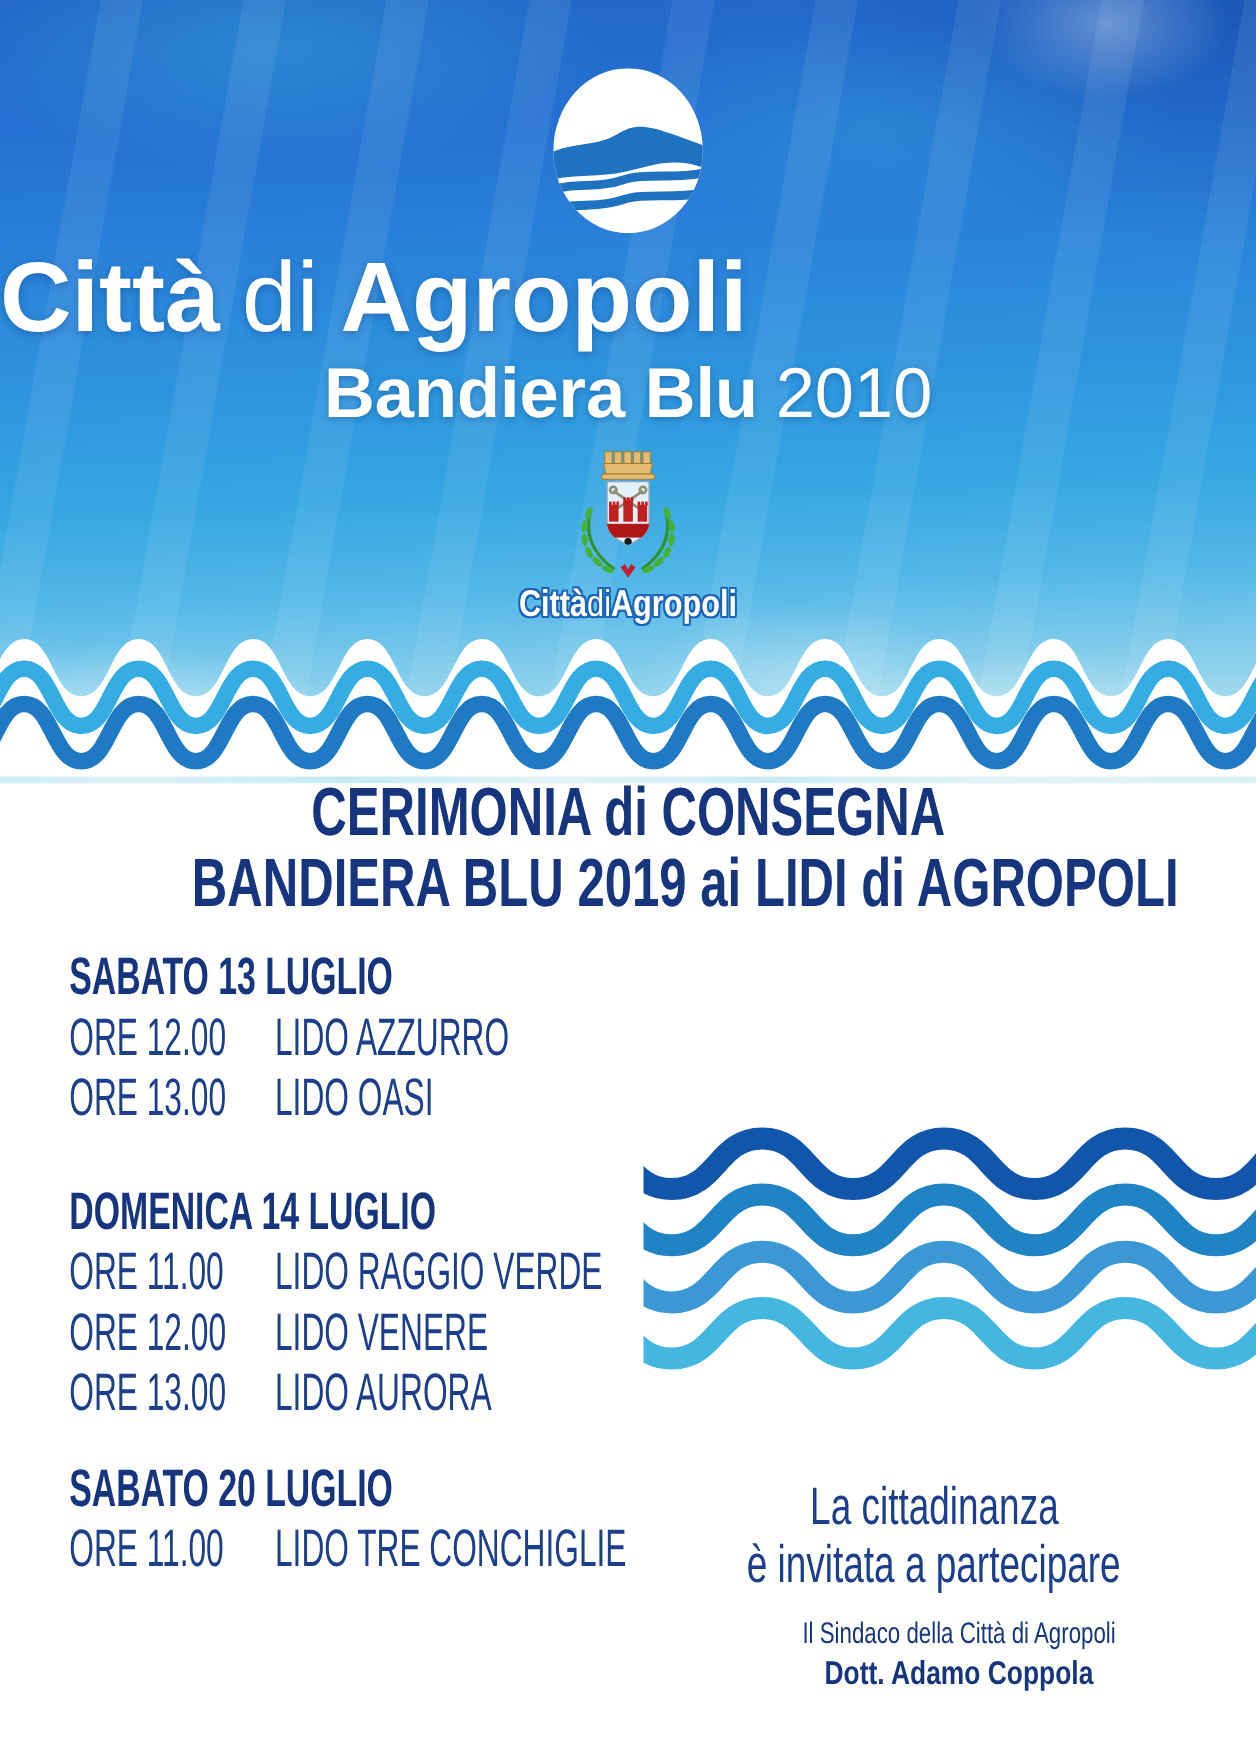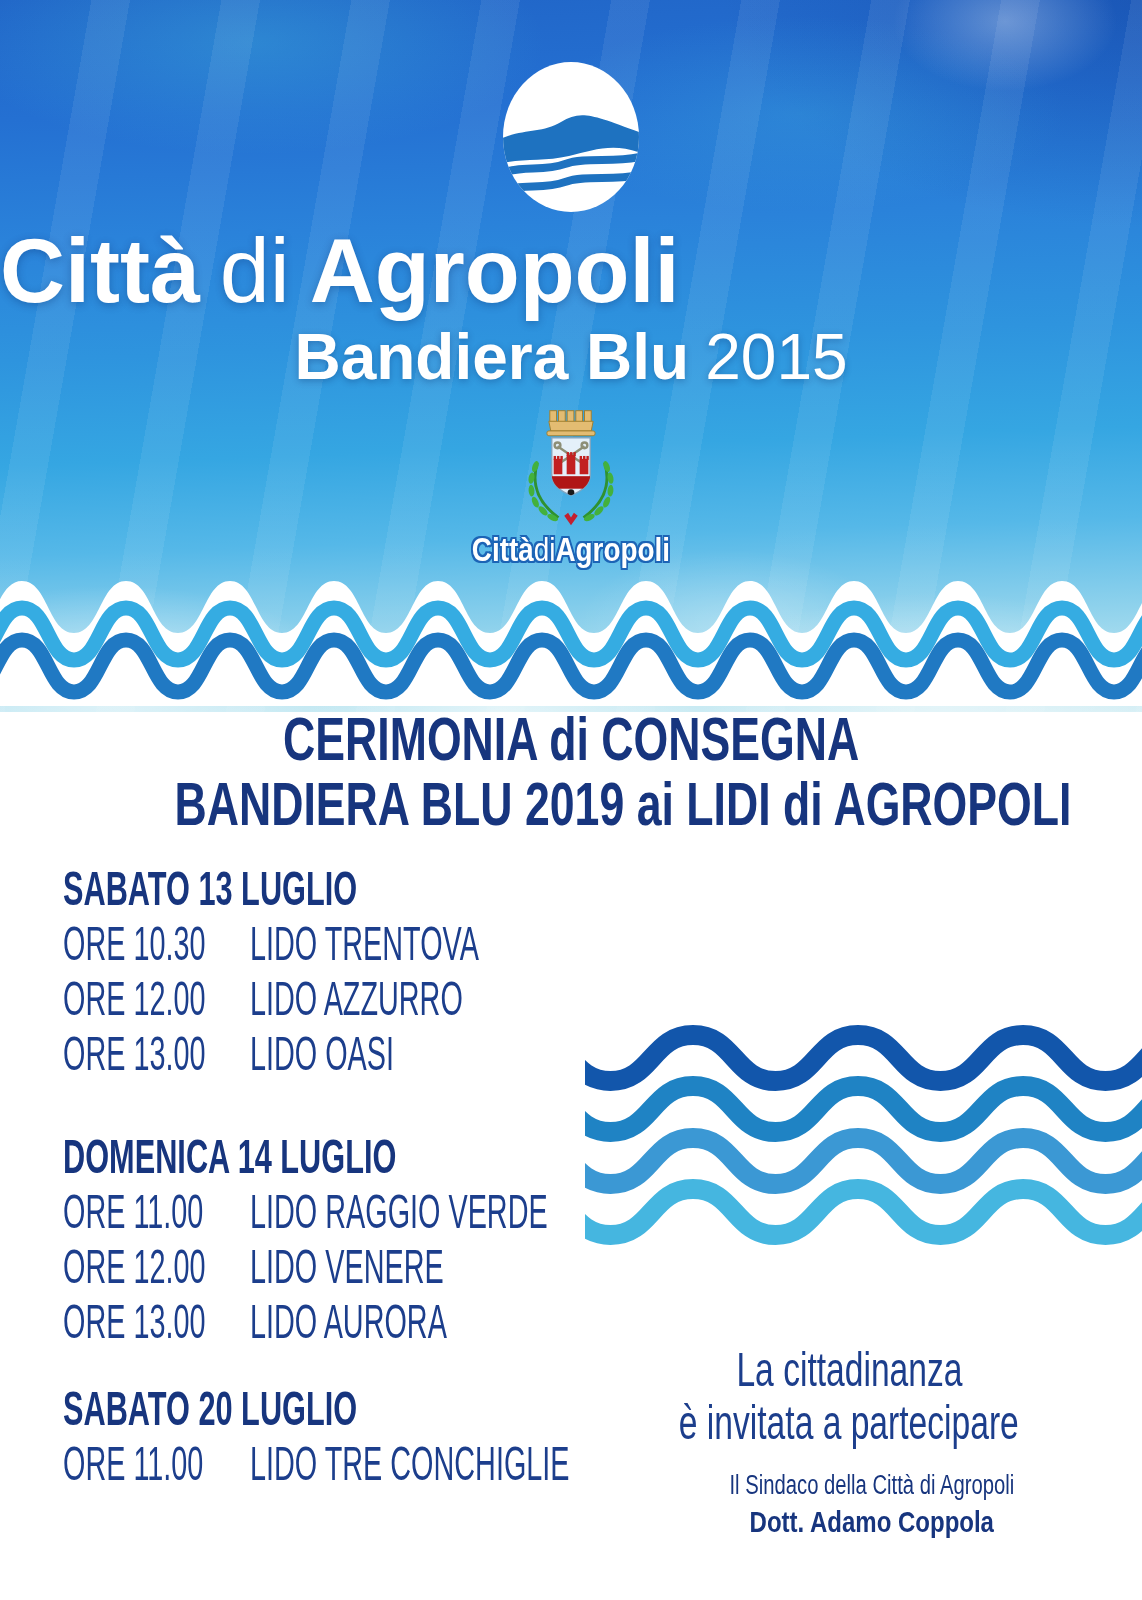--- a/index.html
+++ b/index.html
@@ -98,21 +98,21 @@
       <ellipse cx="68" cy="75" rx="68" ry="75" fill="#ffffff"></ellipse>
       <g clip-path="url(#eggclip)">
         <path fill="#1e72c0" d="M-5,78 C20,66 38,72 58,60 C78,48 88,52 141,72 L141,92 C110,80 92,88 66,94 C40,100 18,96 -5,102 Z"></path>
         <path fill="none" stroke="#1e72c0" stroke-width="8" d="M-5,112 C18,103 40,110 62,102 C84,94 112,102 141,94"></path>
         <path fill="none" stroke="#1e72c0" stroke-width="8" d="M-5,130 C18,121 40,128 62,120 C84,112 112,120 141,112"></path>
       </g>
     </svg>
 
     <div class="main-title"><span class="tb">Città</span><span class="tr pad">di</span><span class="tb">Agropoli</span></div>
 
-    <div class="subtitle"><span class="tb">Bandiera Blu</span><span class="tr pad2">2015</span></div>
+    <div class="subtitle"><span class="tb">Bandiera Blu</span><span class="tr pad2">2010</span></div>
 
     <svg class="crest" viewBox="0 0 150 135">
       <defs>
         <clipPath id="shieldclip">
           <path d="M55,36 h40 v38 q0,14 -20,22 q-20,-8 -20,-22 Z"></path>
         </clipPath>
       </defs>
 
       <g>
         <path d="M40,62 Q30,96 62,119" fill="none" stroke="#2f9230" stroke-width="3"></path>
@@ -184,21 +184,20 @@
 
   <div class="ceremony-title">
     <div class="line"><span class="sx72">CERIMONIA di CONSEGNA</span></div>
     <div class="line"><span class="sx72">BANDIERA BLU 2019 ai LIDI di AGROPOLI</span></div>
   </div>
 
   <div class="schedule">
 
     <div class="sgroup">
       <div class="day"><span class="sx64">SABATO 13 LUGLIO</span></div>
-      <div class="event"><span class="cell time"><span class="sx60">ORE 10.30</span></span><span class="cell venue"><span class="sx60">LIDO TRENTOVA</span></span></div>
       <div class="event"><span class="cell time"><span class="sx60">ORE 12.00</span></span><span class="cell venue"><span class="sx60">LIDO AZZURRO</span></span></div>
       <div class="event"><span class="cell time"><span class="sx60">ORE 13.00</span></span><span class="cell venue"><span class="sx60">LIDO OASI</span></span></div>
     </div>
 
     <div class="sgroup gap48">
       <div class="day"><span class="sx64">DOMENICA 14 LUGLIO</span></div>
       <div class="event"><span class="cell time"><span class="sx60">ORE 11.00</span></span><span class="cell venue"><span class="sx60">LIDO RAGGIO VERDE</span></span></div>
       <div class="event"><span class="cell time"><span class="sx60">ORE 12.00</span></span><span class="cell venue"><span class="sx60">LIDO VENERE</span></span></div>
       <div class="event"><span class="cell time"><span class="sx60">ORE 13.00</span></span><span class="cell venue"><span class="sx60">LIDO AURORA</span></span></div>
     </div>

